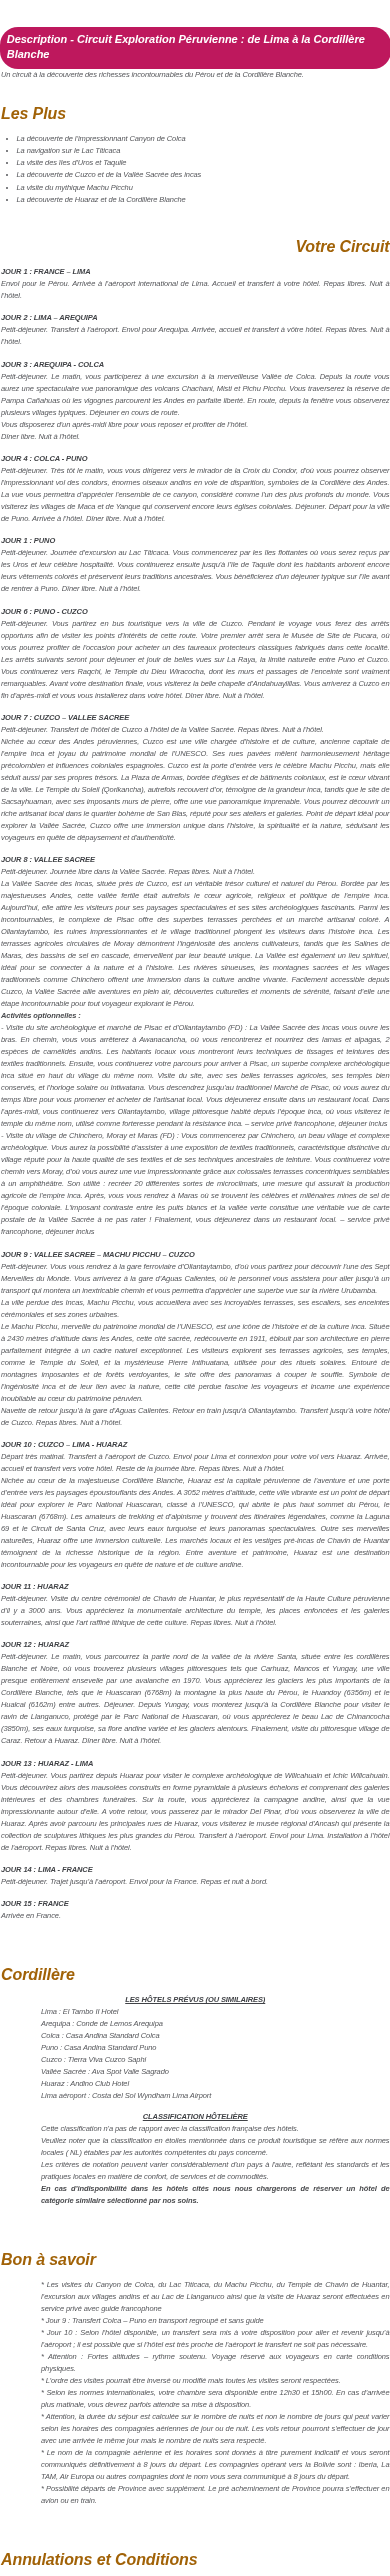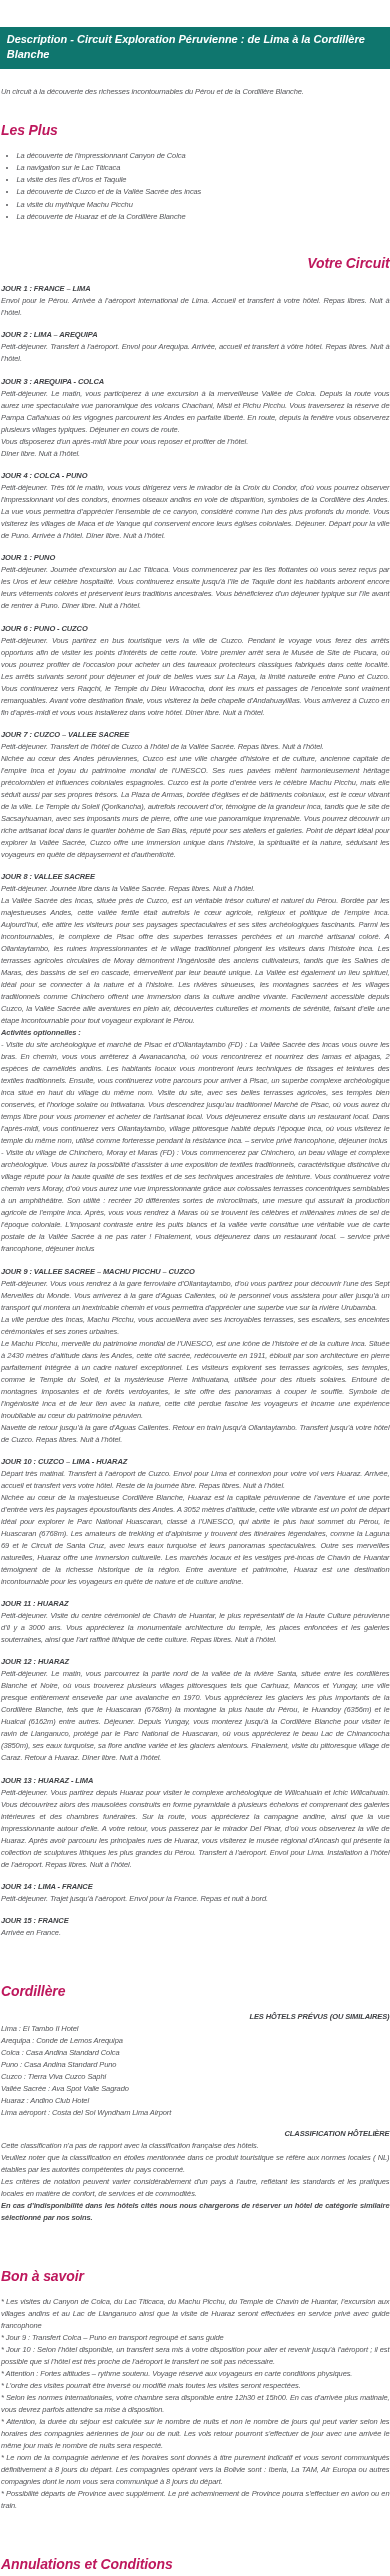--- a/index.html
+++ b/index.html
@@ -4,62 +4,63 @@
 <style>
   html,body{margin:0;padding:0;background:#ffffff;}
   body{
     width:391px;
     font-family:"Liberation Sans",sans-serif;
     font-style:italic;
     color:#55565a;
   }
   .page{box-sizing:border-box;width:391px;padding:27px 0 46px 0;}
   .banner{
-    background:#0f766e;
+    background:#be185d;
     padding:4.6px 7.2px 6.2px 6.7px;
+    border-radius:18px;
   }
   .banner h1{
     margin:0;
     color:#ffffff;
     font-size:11px;
     line-height:15.5px;
     font-weight:bold;
     font-style:italic;
   }
   .content{padding:0 1.5px 0 1px;}
   p{margin:0;font-size:7.5px;line-height:12px;text-align:justify;letter-spacing:-0.1px;}
-  .intro{margin-top:17px;}
+  .intro{margin-top:0;}
   h2{
-    color:#be185d;
-    font-size:14px;
+    color:#a16207;
+    font-size:16px;
     line-height:17.5px;
     font-weight:bold;
     font-style:italic;
     margin:44px 0 10.3px 0;
     letter-spacing:-0.1px;
   }
   h2.h2-tight{margin-top:24px;}
   h2.h2-mid{margin-top:32px;text-align:right;}
   ul.plus-list{margin:0;padding:0 0 0 15.5px;list-style:disc;}
   ul.plus-list li{
     font-size:7.5px;line-height:12.3px;letter-spacing:-0.1px;
   }
   .day{margin-bottom:10.3px;}
   .day h3, .subhead{
     margin:0;
     font-size:7.5px;line-height:12px;
     font-weight:bold;font-style:italic;
     color:#414347;
     letter-spacing:-0.1px;
   }
-  .subhead{text-align:right;}
+  .subhead{text-align:center;text-decoration:underline;}
   .subhead.classification{margin-top:9.3px;}
   .bold{font-weight:bold;color:#4a4b4e;}
   .hotels{margin:0;}
-  .section-block p{margin:0;}
+  .section-block p{margin:0;padding-left:40px;}
 </style>
 </head>
 <body>
 
 <div class="page">
 
   <header class="banner">
     <h1>Description - Circuit Exploration Péruvienne : de Lima à la Cordillère Blanche</h1>
   </header>
 

